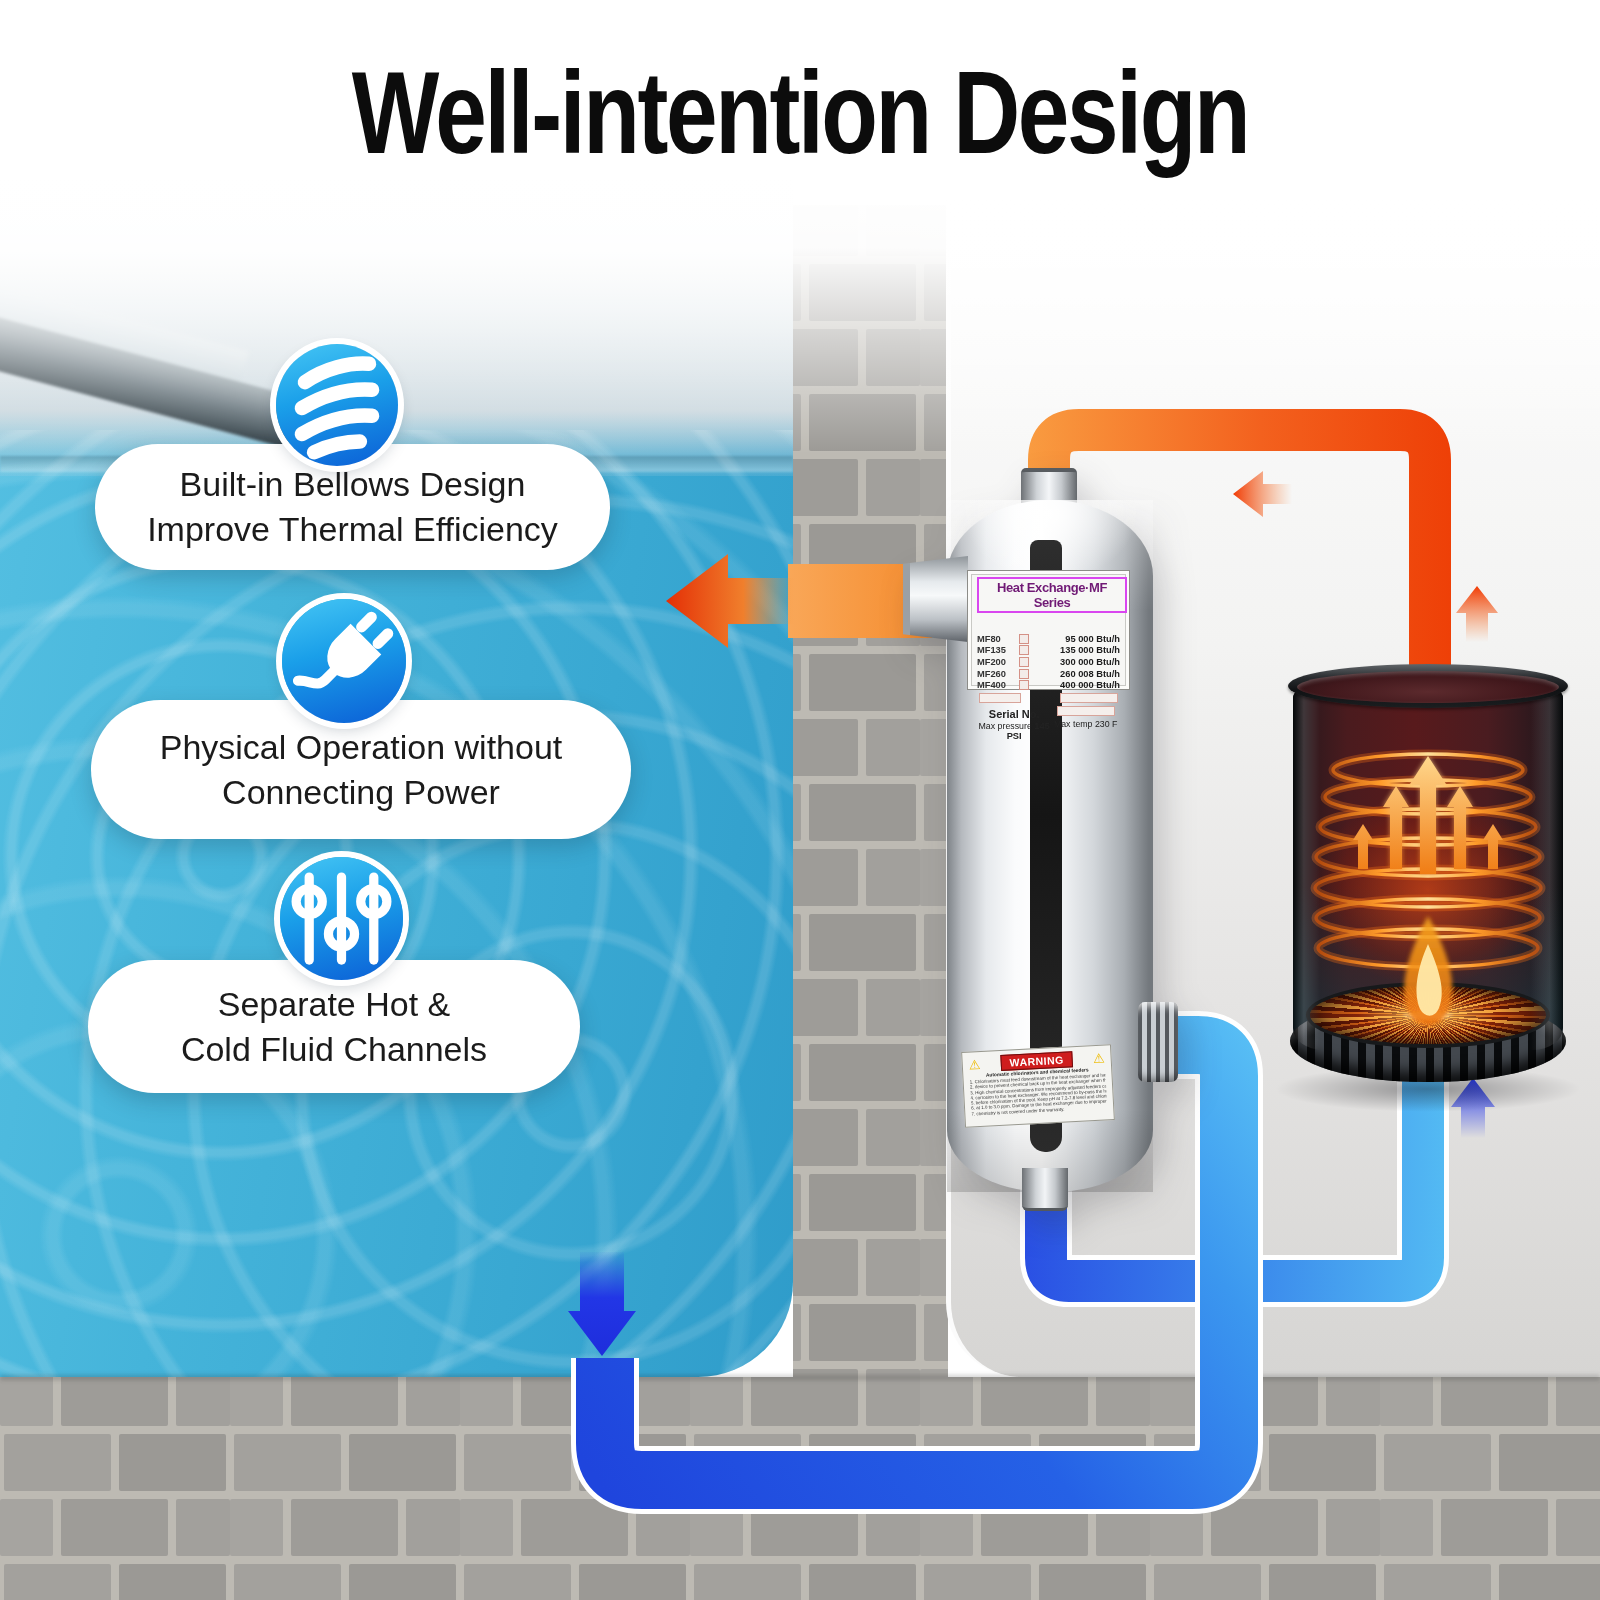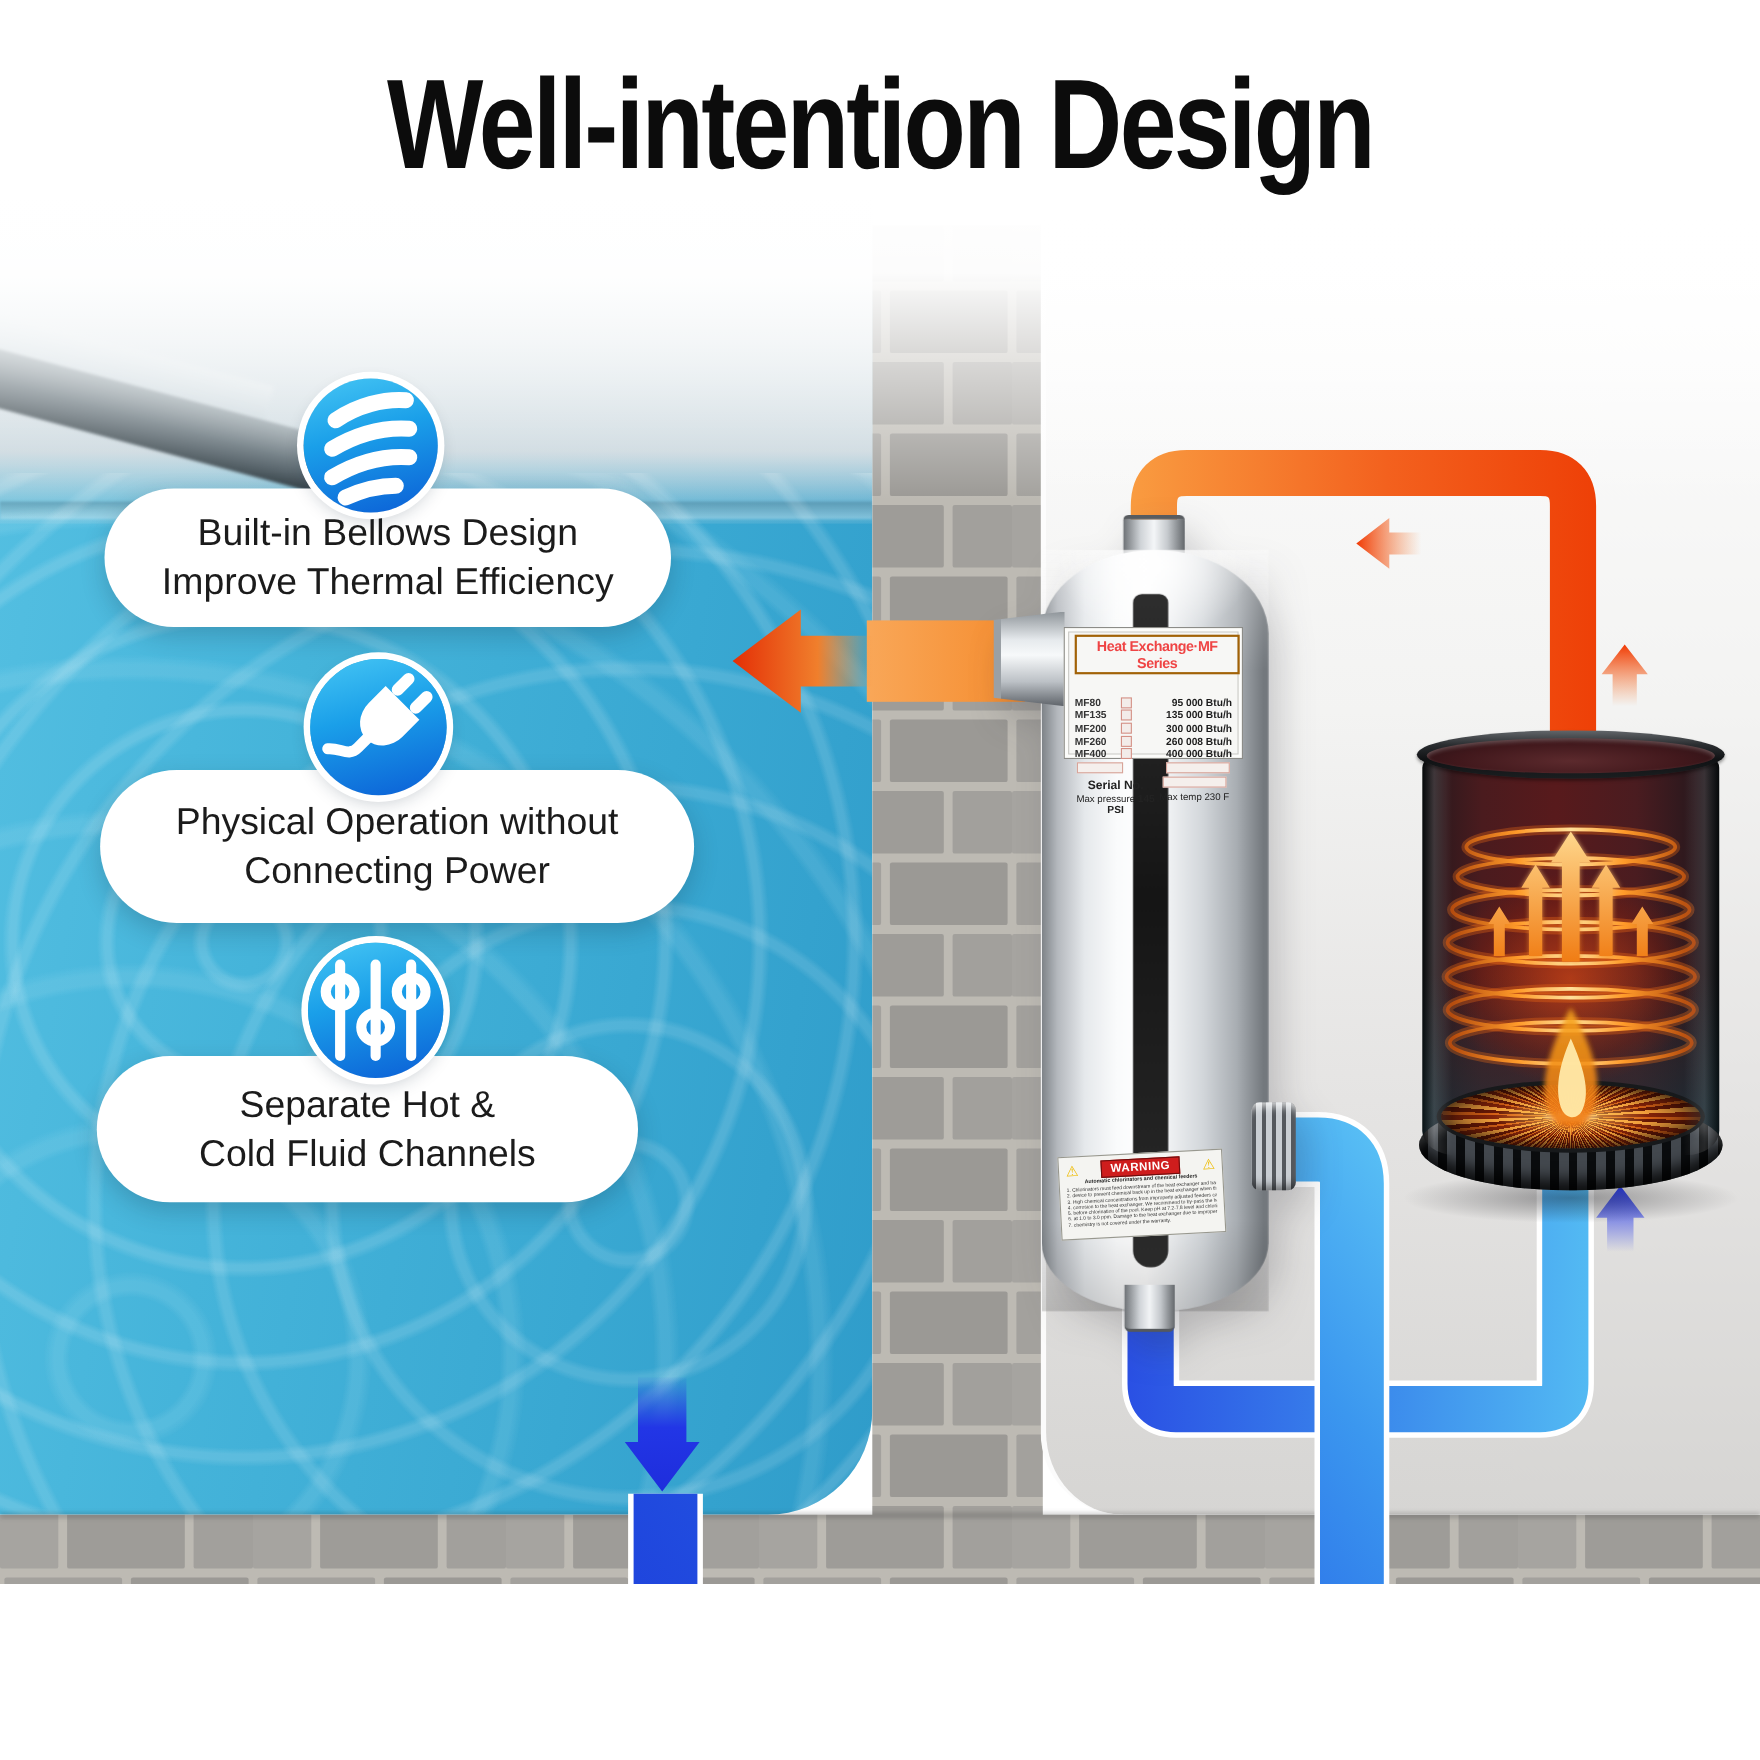--- a/index.html
+++ b/index.html
@@ -1,16 +1,16 @@
 <!DOCTYPE html>
 <html><head>
 <meta charset="utf-8">
 <style>
   html,body{margin:0;padding:0;background:#fff;}
-  .stage{position:relative;width:1600px;height:1440px;overflow:hidden;background:#fff;
+  .stage{position:relative;width:1600px;height:1600px;overflow:hidden;background:#fff;
          font-family:"Liberation Sans",sans-serif;}
 
   
   .title{position:absolute;left:0;top:46px;width:1600px;text-align:center;
          font-size:116px;font-weight:bold;color:#0c0c0c;letter-spacing:-3px;
          transform:scaleX(.8);transform-origin:50% 50%;white-space:nowrap;}
 
   
   .bg-svg{position:absolute;left:0;top:0;}
   .pool{position:absolute;left:0;top:180px;width:793px;height:1197px;
@@ -77,21 +77,21 @@
   .hx-port-left{position:absolute;left:-44px;top:56px;width:58px;height:86px;
       clip-path:polygon(0 9%,100% 0,100% 100%,0 91%);
       background:linear-gradient(180deg,#8f959a 0%,#e6eaed 30%,#f7f9fa 46%,#bcc1c6 74%,#5f646a 100%);
       border-left:7px solid #9aa0a5;}
   .hx-port-right{position:absolute;left:191px;top:502px;width:40px;height:80px;border-radius:7px;
       background:repeating-linear-gradient(90deg,#54585d 0 4px,#c9ced3 4px 9px);
       box-shadow:inset 0 10px 8px -6px rgba(255,255,255,.8), inset 0 -10px 8px -6px rgba(0,0,0,.45);}
   .hx-label{position:absolute;left:20px;top:70px;width:163px;height:120px;
       background:#f7f7f5;border:1px solid #8c8c88;box-shadow:inset 0 0 0 3px #fcfcfa, inset 0 0 0 4px #c9c9c5;
       box-sizing:border-box;padding:6px 9px 4px 9px;}
-  .lbl-title{width:146px;margin:0 auto;border:2px solid #a16207;color:#ef4444;
+  .lbl-title{width:146px;margin:0 auto;border:2px solid #d946ef;color:#701a75;
       font-weight:bold;font-size:13px;letter-spacing:-.4px;text-align:center;padding:1px 0;}
   .lbl-rows{margin-top:20px;}
   .lbl-row{display:flex;align-items:center;height:11.6px;font-size:9.3px;color:#2a2a2a;}
   .lbl-name{width:36px;font-weight:bold;color:#333;}
   .lbl-chk{width:8px;height:8px;border:1px solid #d49186;background:#f3ece9;margin-left:6px;}
   .lbl-btu{margin-left:auto;font-weight:bold;color:#1d1d1d;}
   .lbl-blankrow{display:flex;align-items:center;margin-top:2px;}
   .bx{height:8px;border:1px solid #d8a49a;background:#f5efec;}
   .lbl-bottom{display:flex;margin-top:2px;}
   .lbl-bl{width:52%;text-align:center;}

